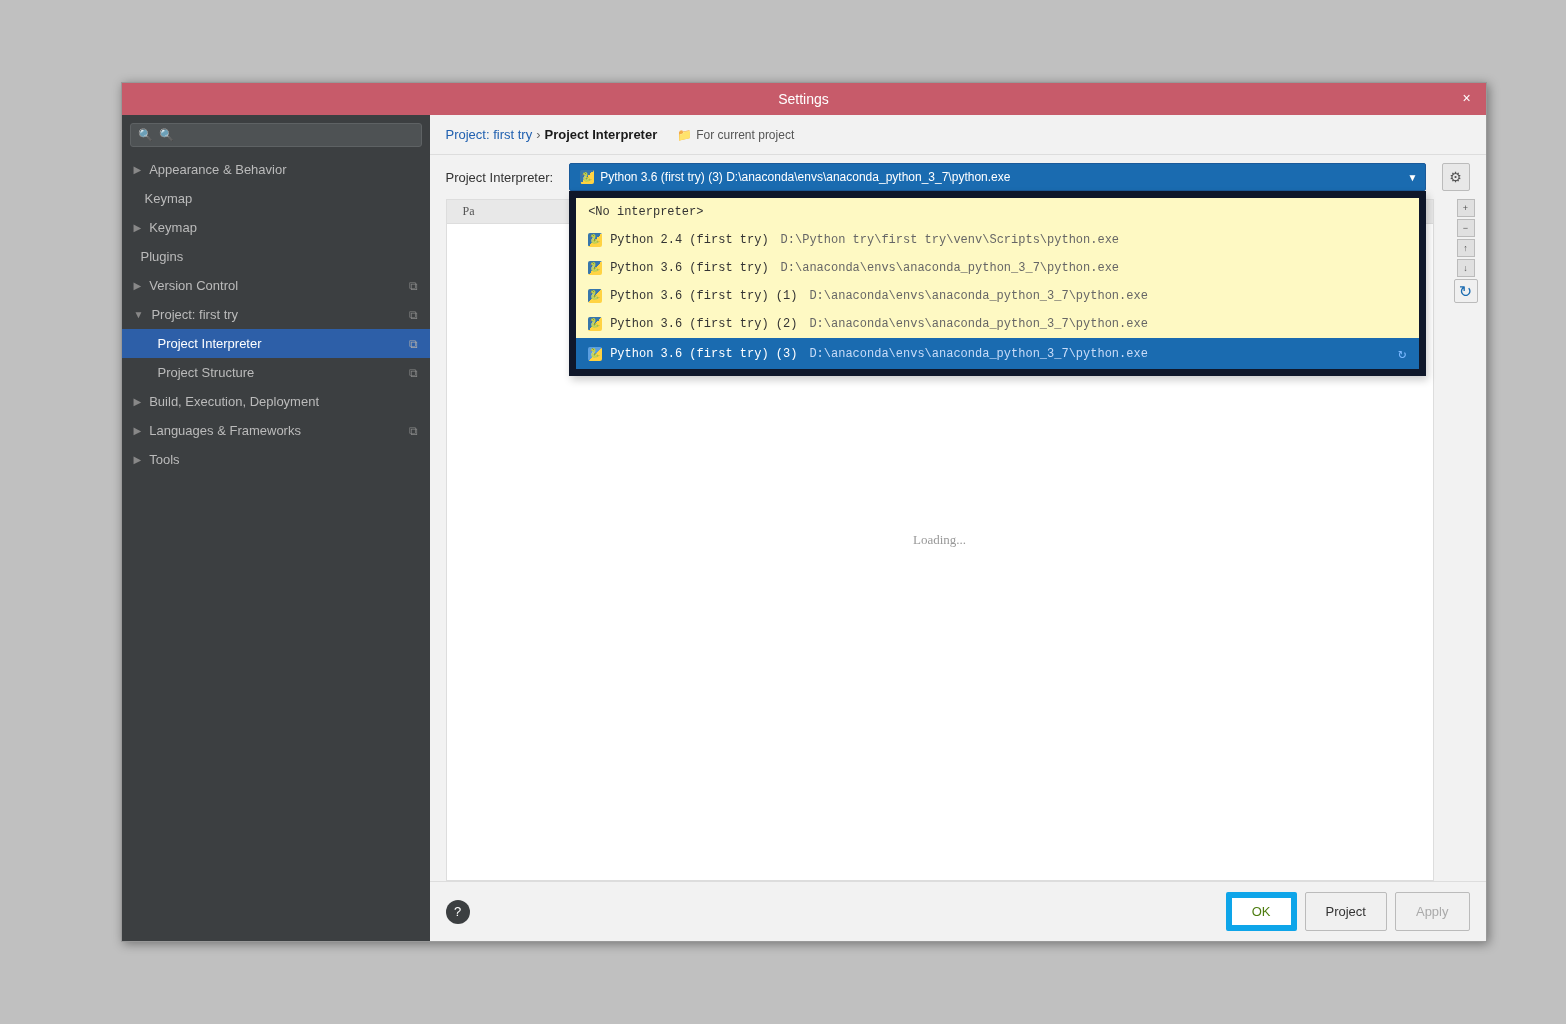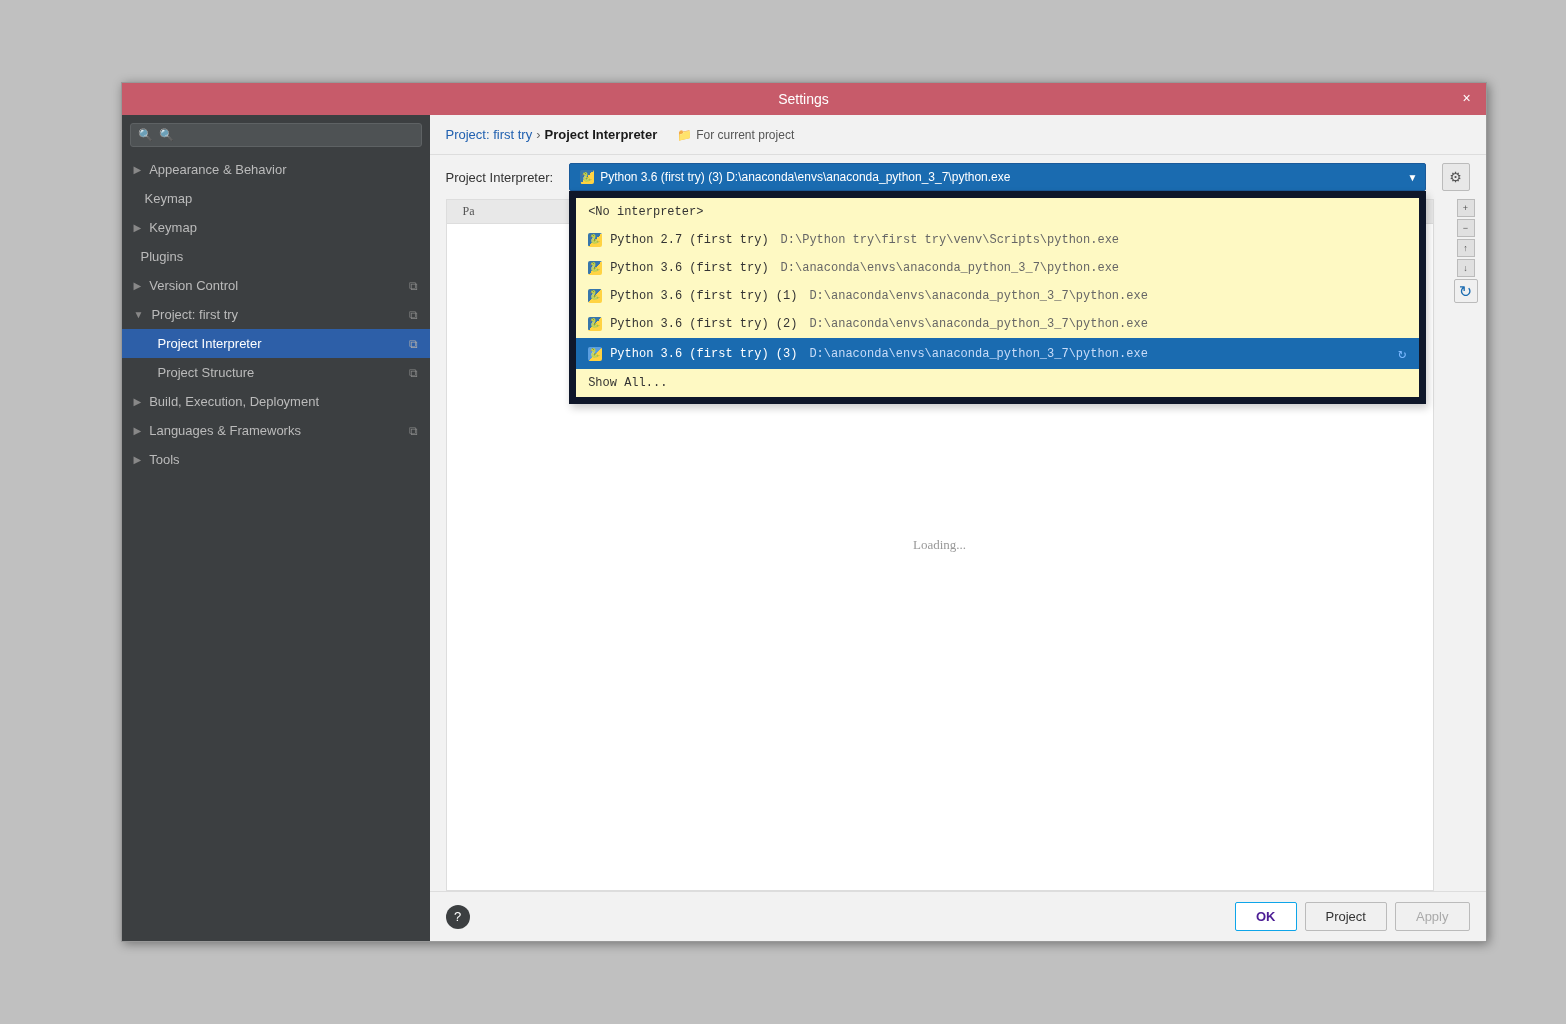--- a/index.html
+++ b/index.html
@@ -267,23 +267,22 @@
       padding: 6px 20px;
       font-size: 13px;
       cursor: pointer;
       border-radius: 2px;
       border: 1px solid #bbb;
       background: #f0f0f0;
       color: #333;
     }
     .btn.primary {
       background: white;
-      border: 1px solid #0ea5e9;
-      color: #4c1d95;
-      font-weight: bold;
+      border: 6px solid #0ea5e9;
+      color: #4d7c0f;
     }
     .btn.disabled { color: #aaa; cursor: default; }
     .pa-header {
       padding: 4px 16px;
       background: #e8e8e8;
       border-bottom: 1px solid #ddd;
       font-size: 12px;
       color: #555;
     }
     .interp-and-gear {
@@ -382,21 +381,21 @@
             <span>Python 3.6 (first try) (3)  D:\anaconda\envs\anaconda_python_3_7\python.exe</span>
             <span class="dropdown-arrow">▼</span>
           </div>
 
           <div class="dropdown-menu">
             <div class="dropdown-item no-interp">
               <span>&lt;No interpreter&gt;</span>
             </div>
             <div class="dropdown-item">
               <span class="python-snake">🐍</span>
-              <span>Python 2.7 (first try)</span>
+              <span>Python 2.4 (first try)</span>
               <span style="color:#666;margin-left:4px;">D:\Python try\first try\venv\Scripts\python.exe</span>
             </div>
             <div class="dropdown-item">
               <span class="python-snake">🐍</span>
               <span>Python 3.6 (first try)</span>
               <span style="color:#666;margin-left:4px;">D:\anaconda\envs\anaconda_python_3_7\python.exe</span>
             </div>
             <div class="dropdown-item">
               <span class="python-snake">🐍</span>
               <span>Python 3.6 (first try) (1)</span>
@@ -405,23 +404,20 @@
             <div class="dropdown-item">
               <span class="python-snake">🐍</span>
               <span>Python 3.6 (first try) (2)</span>
               <span style="color:#666;margin-left:4px;">D:\anaconda\envs\anaconda_python_3_7\python.exe</span>
             </div>
             <div class="dropdown-item selected">
               <span class="python-snake" style="background:linear-gradient(135deg, #5a9ee0 50%, #ffd343 50%);">🐍</span>
               <span>Python 3.6 (first try) (3)</span>
               <span style="color:#c8dcf8;margin-left:4px;">D:\anaconda\envs\anaconda_python_3_7\python.exe</span>
               <span style="margin-left:auto;font-size:14px;color:#7ab8ff;">↻</span>
-            </div>
-            <div class="dropdown-item">
-              <span>Show All...</span>
             </div>
           </div>
         </div>
         <div class="settings-gear">
           <span>⚙</span>
         </div>
       </div>
 
       <div style="flex:1;display:flex;padding:8px 0 0 0;position:relative;">
         <div style="flex:1;margin:0 16px;border:1px solid #ddd;background:white;position:relative;font-family:Liberation Serif, serif;">

